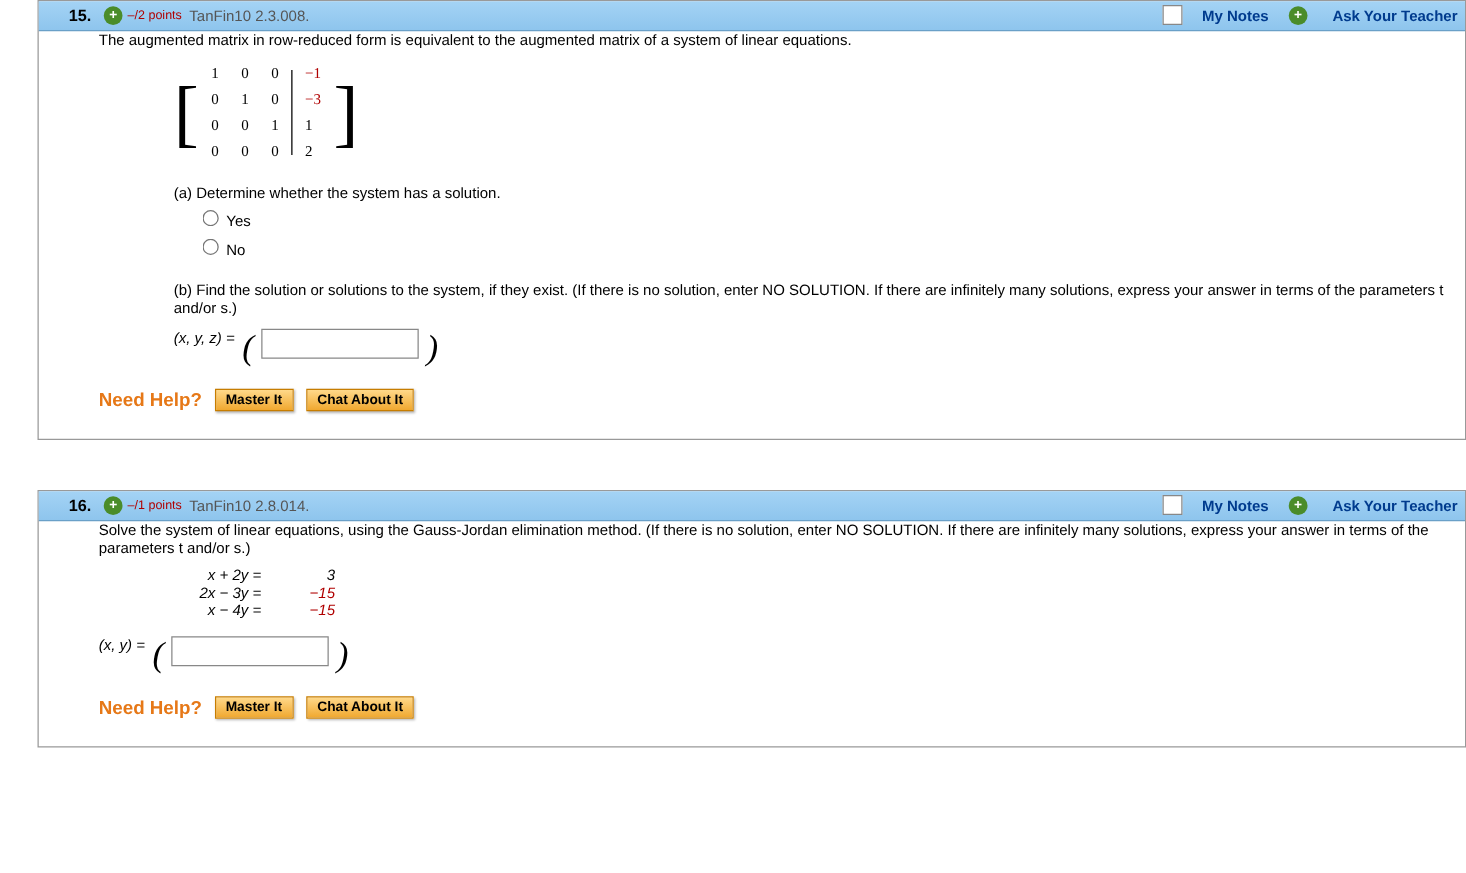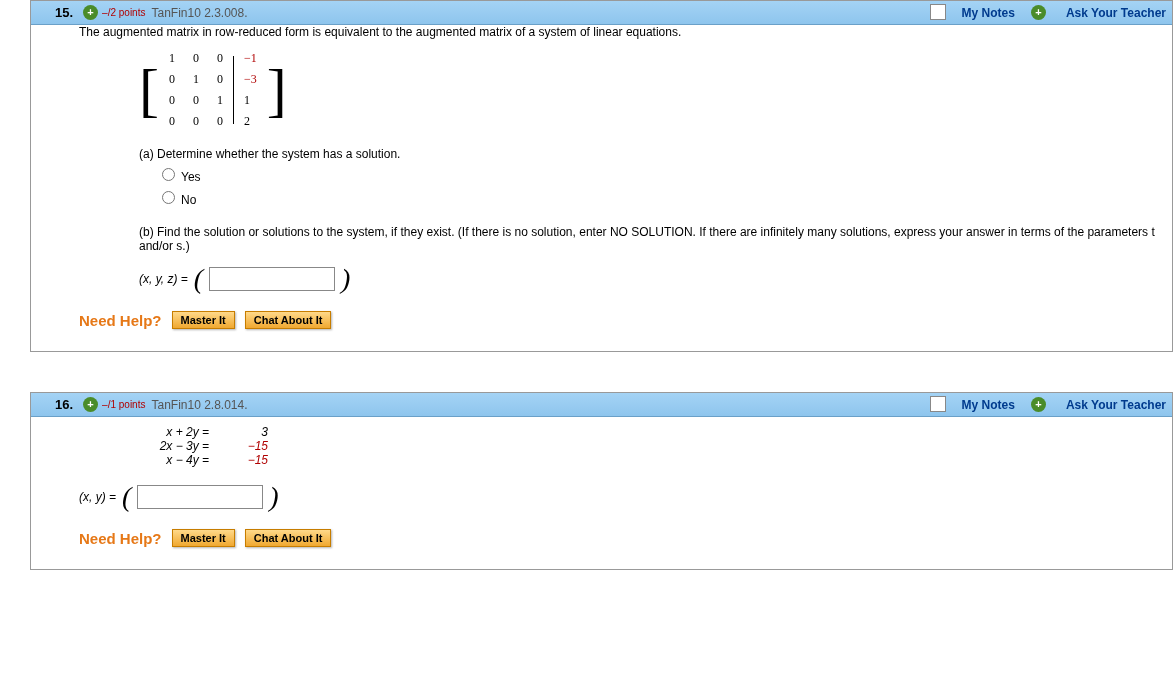--- a/index.html
+++ b/index.html
@@ -13,21 +13,21 @@
 .chk{width:14px;height:14px;border:1px solid #888;background:#fff;display:inline-block}
 .rlink{color:#003b8e;font-weight:bold;font-size:12px;cursor:pointer}
 .qbody{padding:0 16px 18px 48px}
 .indent{margin-left:60px}
 .mat{font-family:Verdana;margin:8px 0 14px 0;display:flex;align-items:center}
 .br{font-size:60px;font-family:'Times New Roman';line-height:60px;font-weight:100}
 table.mx td{padding:2px 8px;font-family:Verdana;font-size:12px}
 .neg{color:#b00000}
 .radio{margin:4px 0 4px 18px}
 .radio input{margin-right:6px}
-.ansrow{margin:10px 0;font-style:italic;display:flex;align-items:center;gap:6px}
+.ansrow{margin:10px 0;font-style:italic;display:flex;align-items:flex-start;gap:6px}
 .bp{font-size:28px;font-family:'Times New Roman';font-weight:100}
 .inp{width:120px;height:20px;border:1px solid #888;background:#fff}
 .needhelp{color:#e67817;font-weight:bold;font-size:15px;margin:16px 0 4px 0;display:flex;align-items:center;gap:10px}
 .hbtn{background:linear-gradient(#ffd98a,#f0a830);border:1px solid #c77d00;color:#000;font-size:11px;font-weight:bold;padding:2px 8px;box-shadow:1px 1px 2px rgba(0,0,0,.3);cursor:pointer}
 .eqs{margin:8px 0 14px 60px;font-style:italic}
 .eqs .row{display:flex;gap:19px}
 .eqs .c{width:70px;text-align:right}
 .eqs .r{width:40px;text-align:right}
 </style>
 </head>
@@ -121,20 +121,21 @@
   <span class="pts">–/1 points</span>
   <span class="src">TanFin10 2.8.014.</span>
   <div class="rlinks">
    <span class="chk"></span>
    <span class="rlink">My Notes</span>
    <span class="plus">+</span>
    <span class="rlink">Ask Your Teacher</span>
   </div>
  </div>
  <div class="qbody">
+  <div>Solve the system of linear equations, using the Gauss-Jordan elimination method. (If there is no solution, enter NO SOLUTION. If there are infinitely many solutions, express your answer in terms of the parameters t and/or s.)</div>
   <div class="eqs">
    <div class="row">
           <span class="c">x + 2y =</span>
           <span class="r">3</span>
         </div>
    <div class="row">
           <span class="c">2x − 3y =</span>
           <span class="r neg">−15</span>
         </div>
    <div class="row">

